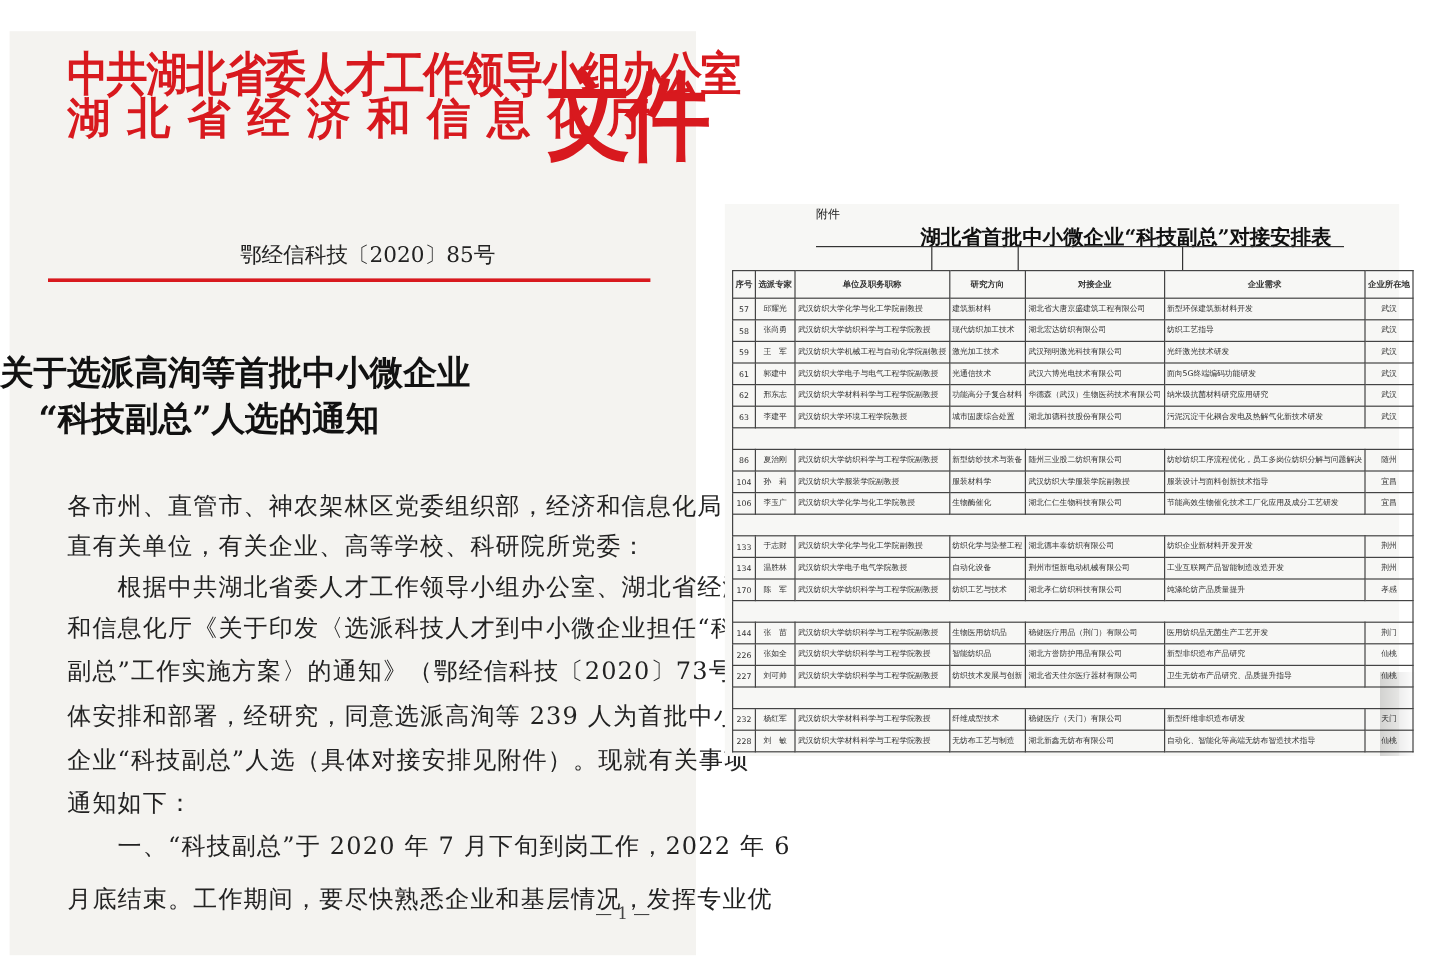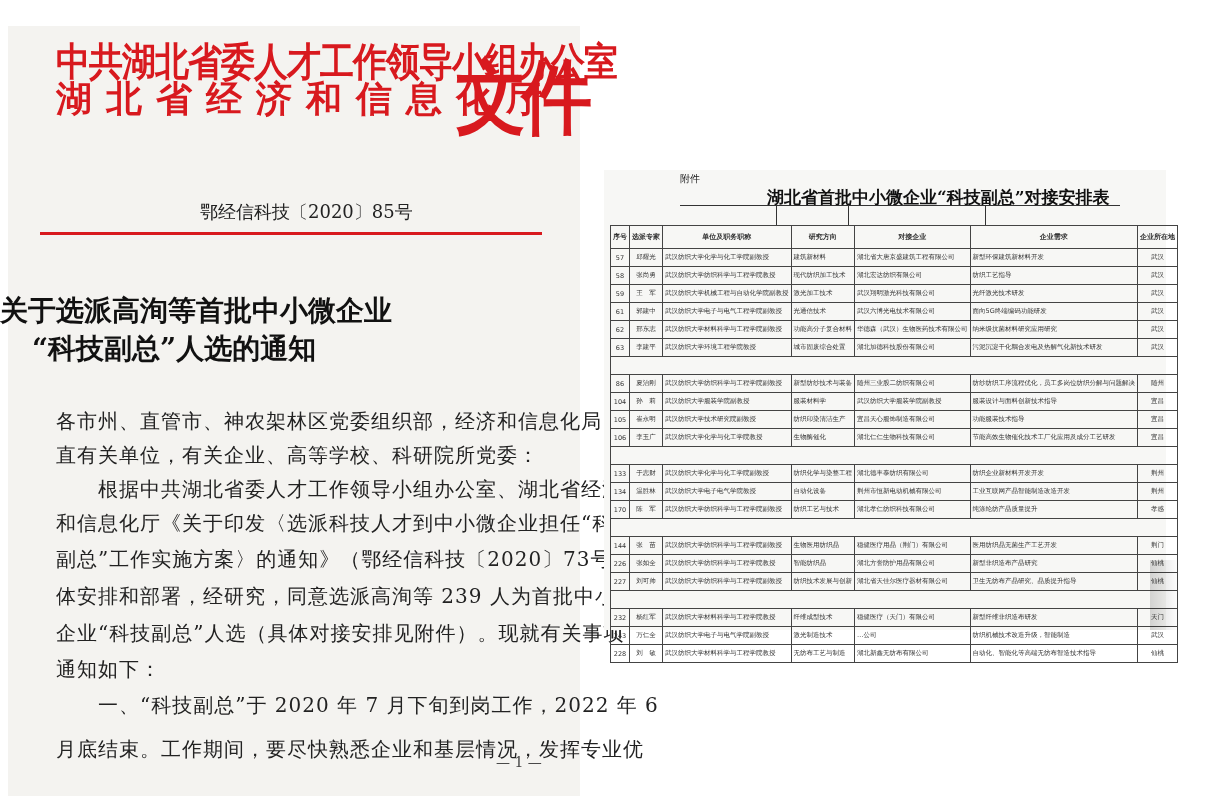--- a/index.html
+++ b/index.html
@@ -152,29 +152,20 @@
       <tr>
     <td class="c">104</td>
     <td class="c">孙　莉</td>
     <td>武汉纺织大学服装学院副教授</td>
     <td>服装材料学</td>
     <td>武汉纺织大学服装学院副教授</td>
     <td>服装设计与面料创新技术指导</td>
     <td class="c">宜昌</td>
   </tr>
       <tr>
-    <td class="c">105</td>
-    <td class="c">崔永明</td>
-    <td>武汉纺织大学技术研究院副教授</td>
-    <td>纺织印染清洁生产</td>
-    <td>宜昌天心服饰制造有限公司</td>
-    <td>功能服装技术指导</td>
-    <td class="c">宜昌</td>
-  </tr>
-      <tr>
     <td class="c">106</td>
     <td class="c">李玉广</td>
     <td>武汉纺织大学化学与化工学院教授</td>
     <td>生物酶催化</td>
     <td>湖北仁仁生物科技有限公司</td>
     <td>节能高效生物催化技术工厂化应用及成分工艺研发</td>
     <td class="c">宜昌</td>
   </tr>
       <tr class="gap">
         <td colspan="7"></td>
@@ -242,29 +233,20 @@
       <tr>
     <td class="c">232</td>
     <td class="c">杨红军</td>
     <td>武汉纺织大学材料科学与工程学院教授</td>
     <td>纤维成型技术</td>
     <td>稳健医疗（天门）有限公司</td>
     <td>新型纤维非织造布研发</td>
     <td class="c">天门</td>
   </tr>
       <tr>
-    <td class="c">243</td>
-    <td class="c">万仁全</td>
-    <td>武汉纺织大学电子与电气学院副教授</td>
-    <td>激光制造技术</td>
-    <td>…公司</td>
-    <td>纺织机械技术改造升级，智能制造</td>
-    <td class="c">武汉</td>
-  </tr>
-      <tr>
     <td class="c">228</td>
     <td class="c">刘　敏</td>
     <td>武汉纺织大学材料科学与工程学院教授</td>
     <td>无纺布工艺与制造</td>
     <td>湖北新鑫无纺布有限公司</td>
     <td>自动化、智能化等高端无纺布智造技术指导</td>
     <td class="c">仙桃</td>
   </tr>
     </tbody>
 </table>

